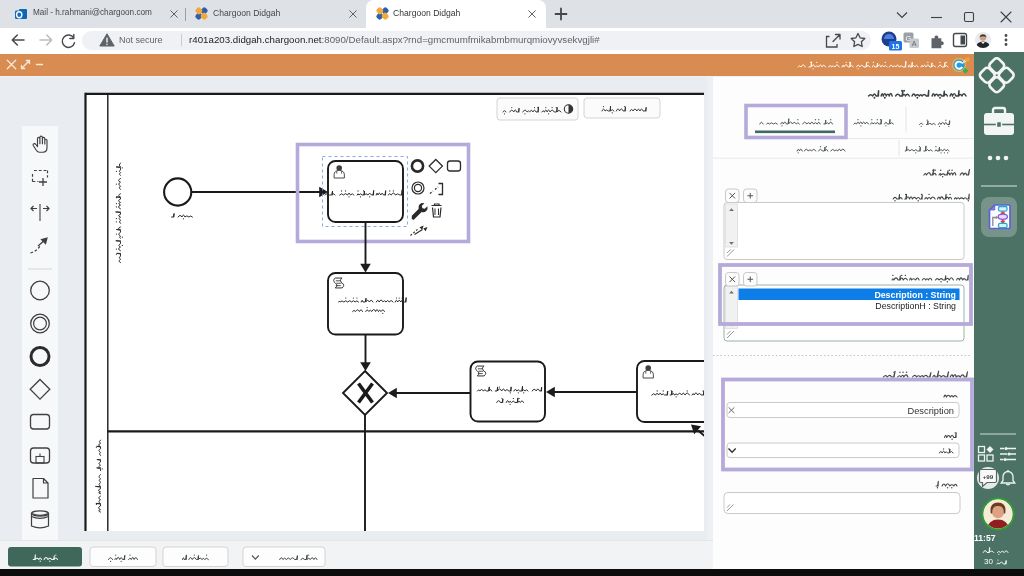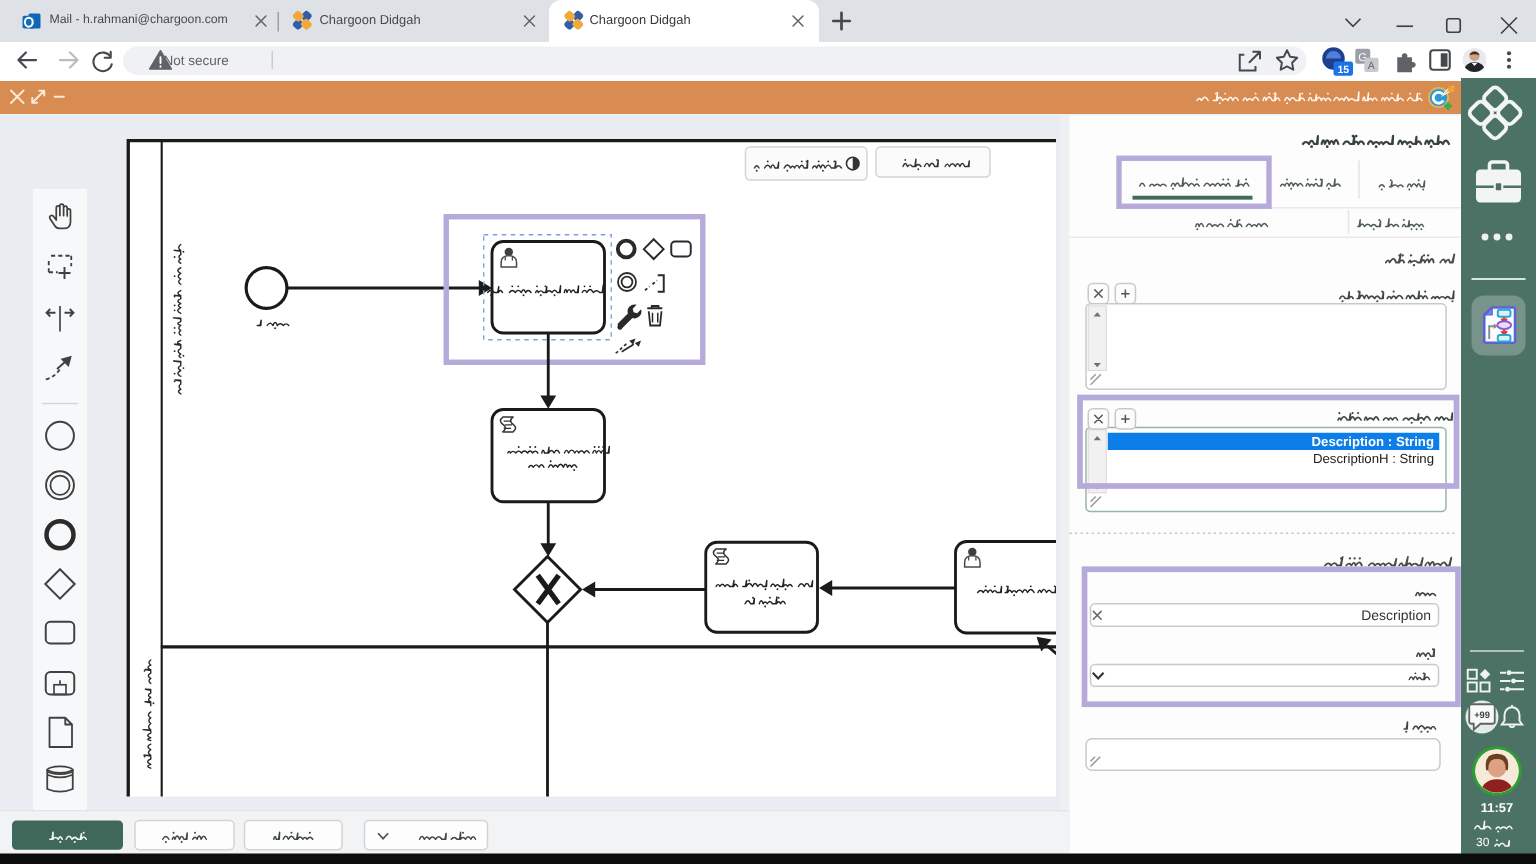--- a/index.html
+++ b/index.html
@@ -15,24 +15,25 @@
 <div class="abs" style="left:22px;top:126px;width:36px;height:414px;background:#f7f8f9"></div>
 <div class="abs" style="left:713px;top:77px;width:261px;height:492px;background:#fdfdfd"></div>
 <div class="abs" style="left:0;top:540px;width:713px;height:29px;background:#f1f3f4;border-top:1px solid #e3e5e6"></div>
 <div class="abs" style="left:0;top:569px;width:1024px;height:7px;background:#0c0c0c"></div>
 <div class="abs" style="left:366px;top:0;width:180px;height:28px;background:#ffffff;border-radius:8px 8px 0 0"></div>
 <div class="abs" style="left:33px;top:8px;width:140px;font-size:8.2px;color:#454a4e;white-space:nowrap">Mail - h.rahmani@chargoon.com</div>
 <div class="abs" style="left:213px;top:7.5px;width:120px;font-size:8.6px;color:#454a4e;white-space:nowrap">Chargoon Didgah</div>
 <div class="abs" style="left:393px;top:7.5px;width:120px;font-size:8.6px;color:#33373a;white-space:nowrap">Chargoon Didgah</div>
 <div class="abs" style="left:185px;top:8px;width:1px;height:13px;background:#9aa0a6"></div>
 <div class="abs" style="left:82px;top:30.5px;width:789px;height:19.5px;background:#eff1f4;border-radius:10px"></div>
-<div class="abs" style="left:109px;top:34.5px;font-size:9px;color:#5f6368">Not secure</div>
+<div class="abs" style="left:119px;top:34.5px;font-size:9px;color:#5f6368">Not secure</div>
 <div class="abs" style="left:181px;top:34px;width:1px;height:12px;background:#c8cbcf"></div>
+<div class="abs" style="left:189px;top:34px;font-size:9.7px;color:#5f6368;white-space:nowrap;letter-spacing:0.02px"><span style="color:#202124">r401a203.didgah.chargoon.net</span>:8090/Default.aspx?rnd=gmcmumfmikabmbmurqmiovyvsekvgjli#</div>
 <div class="abs" style="left:981px;top:197px;width:36px;height:40px;background:#78948a;border-radius:8px"></div>
-<div class="abs" style="left:974px;top:533px;width:48px;text-align:center;font-size:8.6px;font-weight:bold;color:#fff">11:57</div>
+<div class="abs" style="left:974px;top:533px;width:48px;font-size:8.6px;font-weight:bold;color:#fff">11:57</div>
 <div class="abs" style="left:984px;top:556.5px;font-size:8px;color:#fff">30</div>
 <svg class="abs" style="left:0;top:0" width="1024" height="576" viewBox="0 0 1024 576">
 <path d="M170.7,10.7 L177.3,17.3 M177.3,10.7 L170.7,17.3" stroke="#5f6368" stroke-width="1.0" stroke-linecap="round"></path>
 <path d="M349.7,10.7 L356.3,17.3 M356.3,10.7 L349.7,17.3" stroke="#5f6368" stroke-width="1.0" stroke-linecap="round"></path>
 <path d="M528.7,10.7 L535.3,17.3 M535.3,10.7 L528.7,17.3" stroke="#5f6368" stroke-width="1.0" stroke-linecap="round"></path>
 <path d="M561,8.5 v11 M555.5,14 h11" stroke="#44474b" stroke-width="1.8" stroke-linecap="round"></path>
 <path d="M897,12.5 l5,5 l5,-5" stroke="#3c4043" stroke-width="1.1" fill="none"></path>
 <path d="M931,17.5 h11" stroke="#3c4043" stroke-width="1.1"></path>
 <rect x="964.5" y="12.5" width="9" height="9" rx="1.5" stroke="#3c4043" stroke-width="1.1" fill="none"></rect>
 <path d="M1001.0,12.0 L1011.0,22.0 M1011.0,12.0 L1001.0,22.0" stroke="#3c4043" stroke-width="1.1" stroke-linecap="round"></path>

